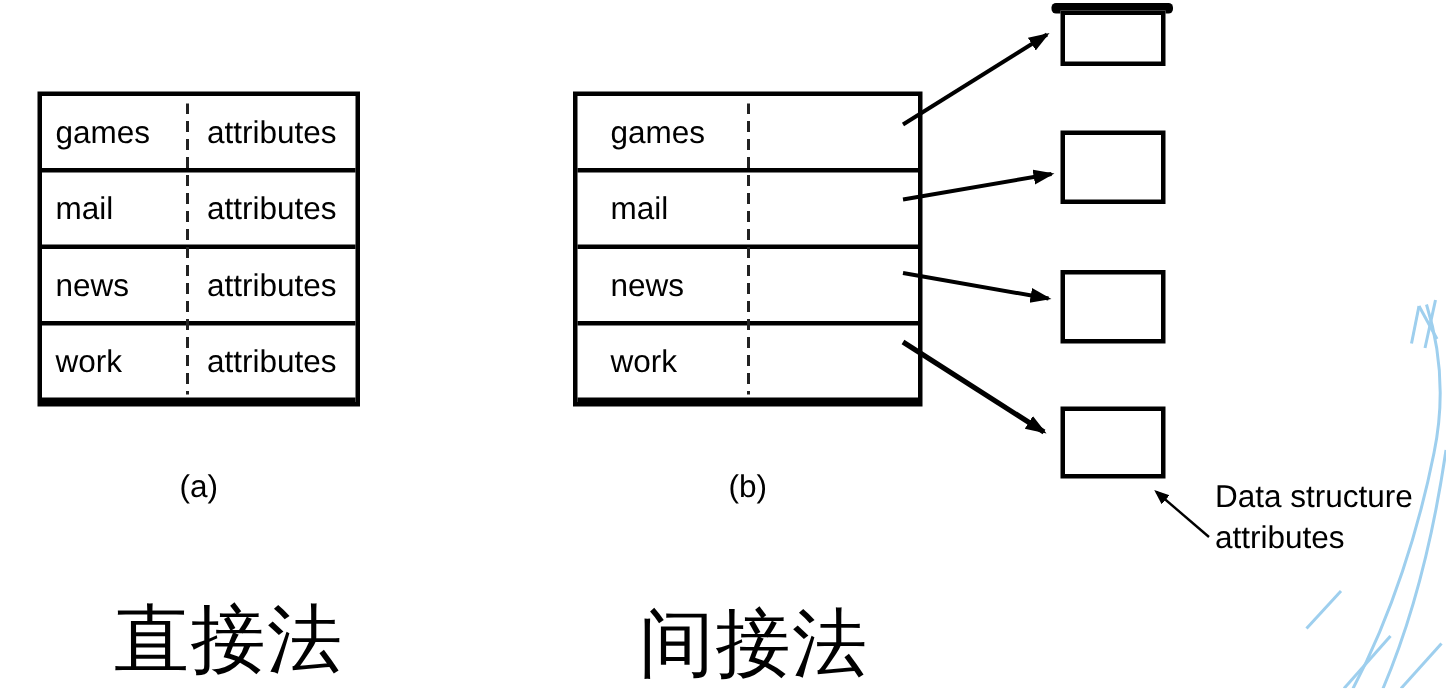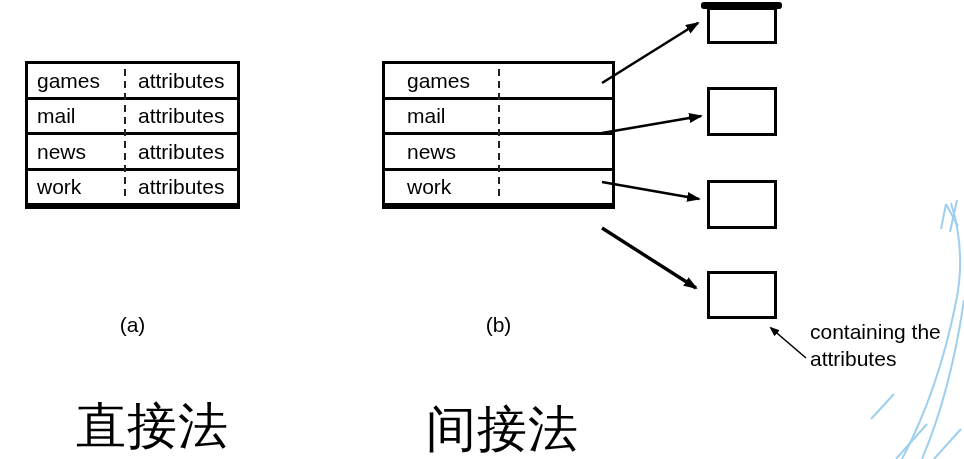--- a/index.html
+++ b/index.html
@@ -3,21 +3,21 @@
 <meta charset="utf-8">
 <style>
   html, body { margin:0; padding:0; background:#ffffff; }
   .canvas {
     position:relative; width:964px; height:459px; background:#ffffff;
     overflow:hidden; font-family:"Liberation Sans", sans-serif; color:#000;
   }
 
   
   .dtable {
-    position:absolute; top:61px; height:148px; box-sizing:border-box;
+    position:absolute; top:61px; height:210px; box-sizing:border-box;
     border:3px solid #000; background:#fff;
     display:grid; grid-template-rows:repeat(4,1fr);
   }
   #table-a { left:25px;  width:215px; }
   #table-b { left:382px; width:233px; }
   .drow {
     position:relative; display:flex; align-items:center;
     border-bottom:3px solid #000; box-sizing:border-box;
   }
   .drow:last-child { border-bottom:none; }
@@ -114,21 +114,21 @@
   <div id="box-1-bar"></div>
   <div id="box-1" class="attr-box"></div>
   <div id="box-2" class="attr-box"></div>
   <div id="box-3" class="attr-box"></div>
   <div id="box-4" class="attr-box"></div>
 
   <div id="caption-a" class="caption">(a)</div>
   <div id="caption-b" class="caption">(b)</div>
 
   <div class="annotation">
-    <span>containing the</span>
+    <span>Data structure</span>
     <span>attributes</span>
   </div>
 
   <div id="label-direct" class="method-label">直接法</div>
   <div id="label-indirect" class="method-label">间接法</div>
 
   <svg class="overlay" viewBox="0 0 964 459" xmlns="http://www.w3.org/2000/svg">
     <defs>
       <marker id="mArrow" markerUnits="userSpaceOnUse" markerWidth="16" markerHeight="12" refX="12" refY="5" orient="auto">
         <path d="M0,0 L14,5 L0,10 Z" fill="#000"></path>

